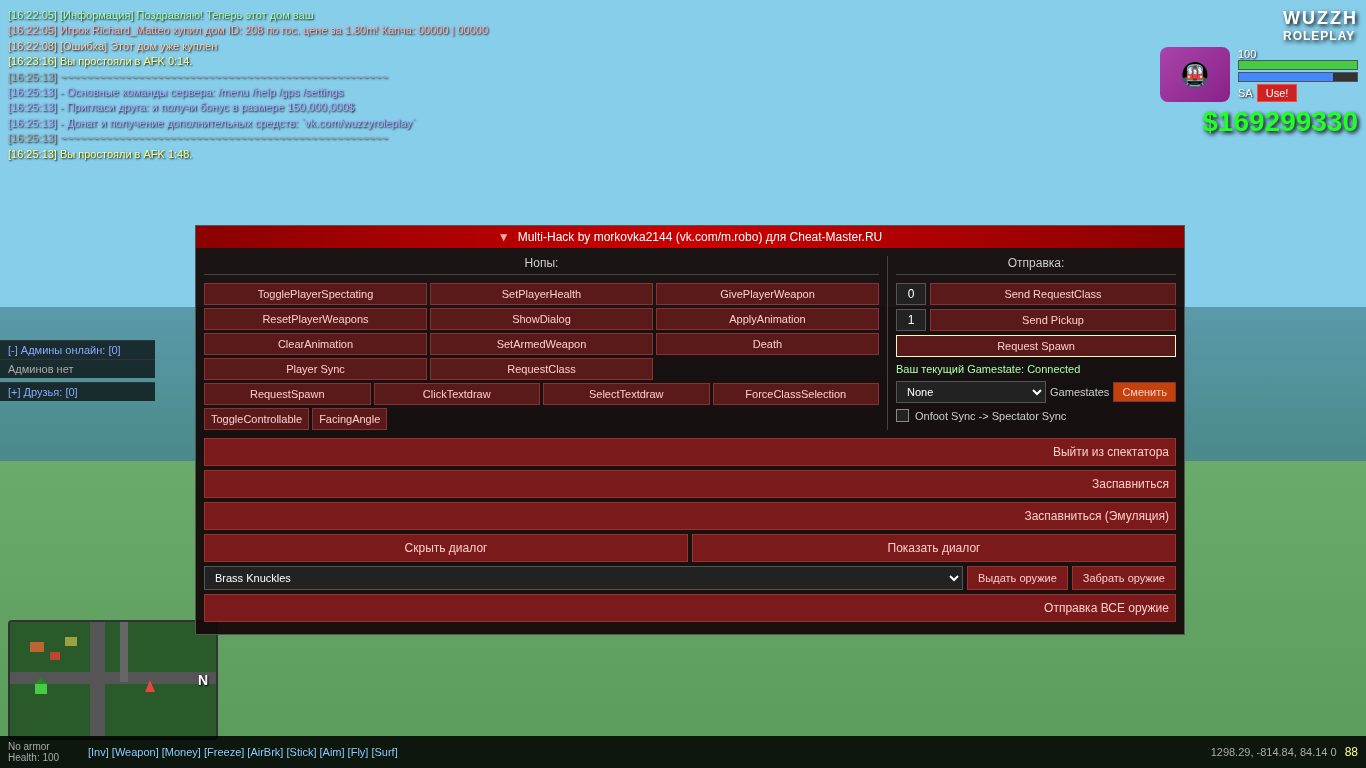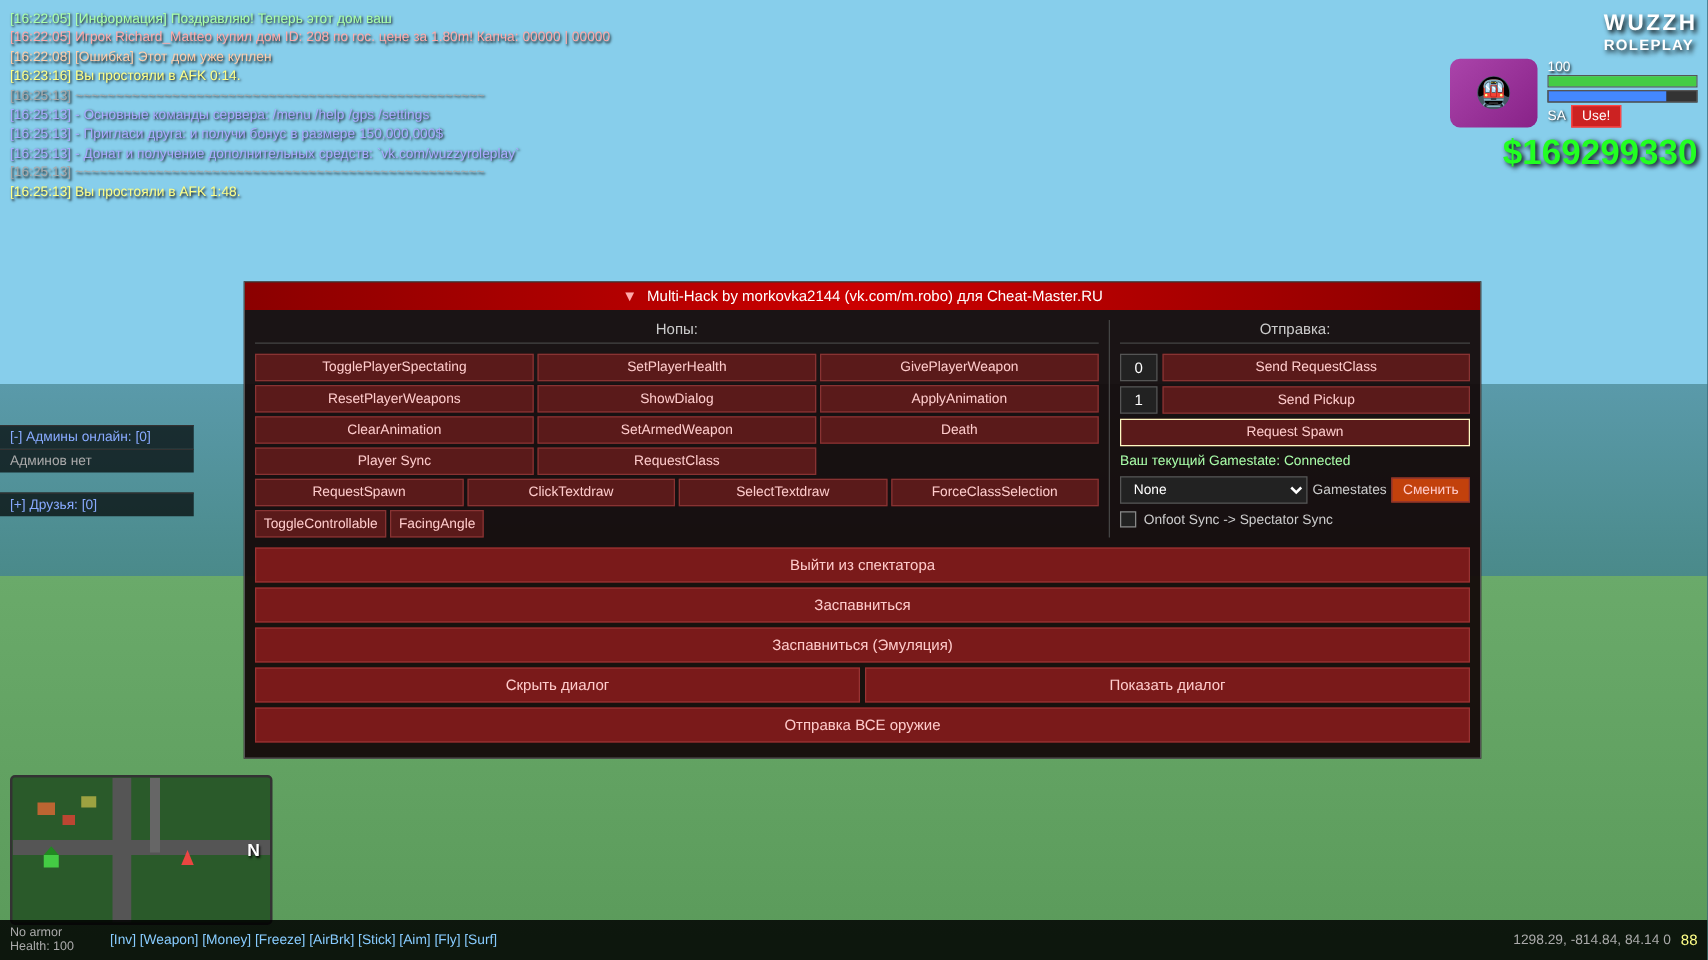--- a/index.html
+++ b/index.html
@@ -353,21 +353,21 @@
       margin-top: 8px;
     }
     .full-width-btn {
       background: #7a1a1a;
       color: #ffcccc;
       border: 1px solid #993333;
       padding: 6px;
       font-size: 12px;
       cursor: pointer;
       width: 100%;
-      text-align: center;
+      text-align: right;
       margin-bottom: 4px;
       display: block;
     }
 
     .half-btns {
       display: flex;
       gap: 4px;
       margin-bottom: 4px;
     }
     .half-btn {
@@ -443,21 +443,21 @@
         <div class="use-btn">Use!</div>
       </div>
     </div>
   </div>
   <div class="money-display">$169299330</div>
 </div>
 
 <div class="left-sidebar">
   <div class="sidebar-section header">[-] Админы онлайн: [0]</div>
   <div class="sidebar-section">Админов нет</div>
-  <div class="sidebar-section header" style="margin-top:16px;">[+] Друзья: [0]</div>
+  <div class="sidebar-section header" style="margin-top:4px;">[+] Друзья: [0]</div>
 </div>
 
 <div class="minimap">
   <svg width="206" height="116">
 
     <rect width="206" height="116" fill="#2a5a2a"></rect>
     <rect x="80" y="0" width="15" height="116" fill="#555"></rect>
     <rect x="0" y="50" width="206" height="12" fill="#555"></rect>
     <rect x="110" y="0" width="8" height="60" fill="#666"></rect>
 
@@ -537,20 +537,27 @@
     </div>
 
     <div class="bottom-buttons">
       <button class="full-width-btn">Выйти из спектатора</button>
       <button class="full-width-btn">Заспавниться</button>
       <button class="full-width-btn">Заспавниться (Эмуляция)</button>
       <div class="half-btns">
         <button class="half-btn">Скрыть диалог</button>
         <button class="half-btn">Показать диалог</button>
       </div>
+      <div class="weapon-row">
+        <select class="weapon-select">
+          <option>Brass Knuckles</option>
+        </select>
+        <button class="weapon-btn">Выдать оружие</button>
+        <button class="weapon-btn">Забрать оружие</button>
+      </div>
       <button class="full-width-btn" style="margin-top:4px;">Отправка ВСЕ оружие</button>
     </div>
   </div>
 </div>
 
 <div class="status-bar">
   <div class="status-left">
     <div>No armor</div>
     <div>Health: 100</div>
   </div>

